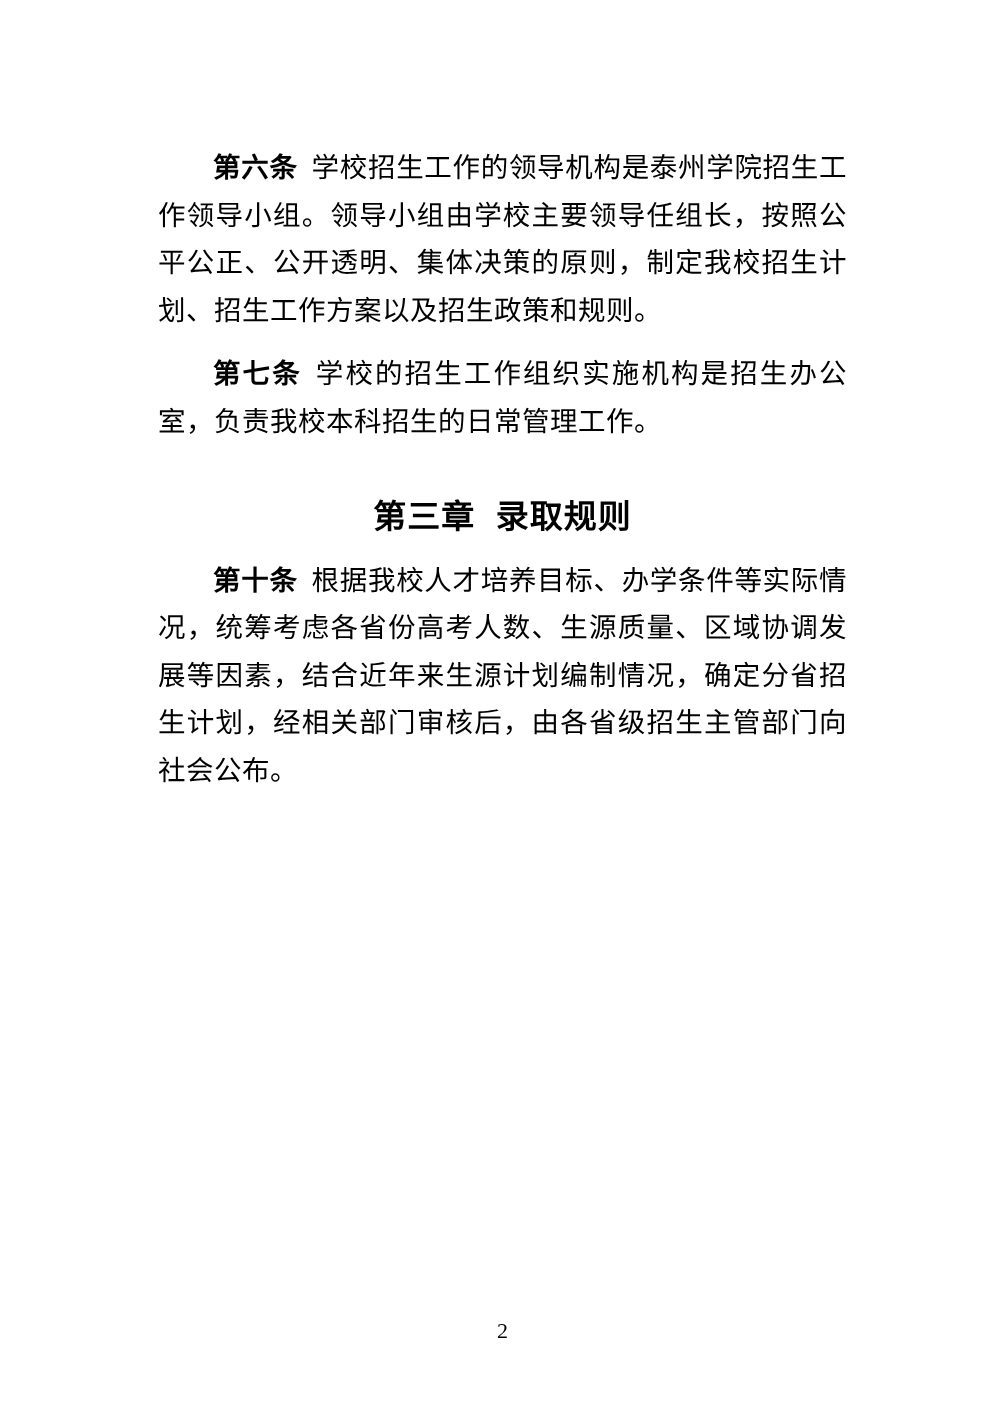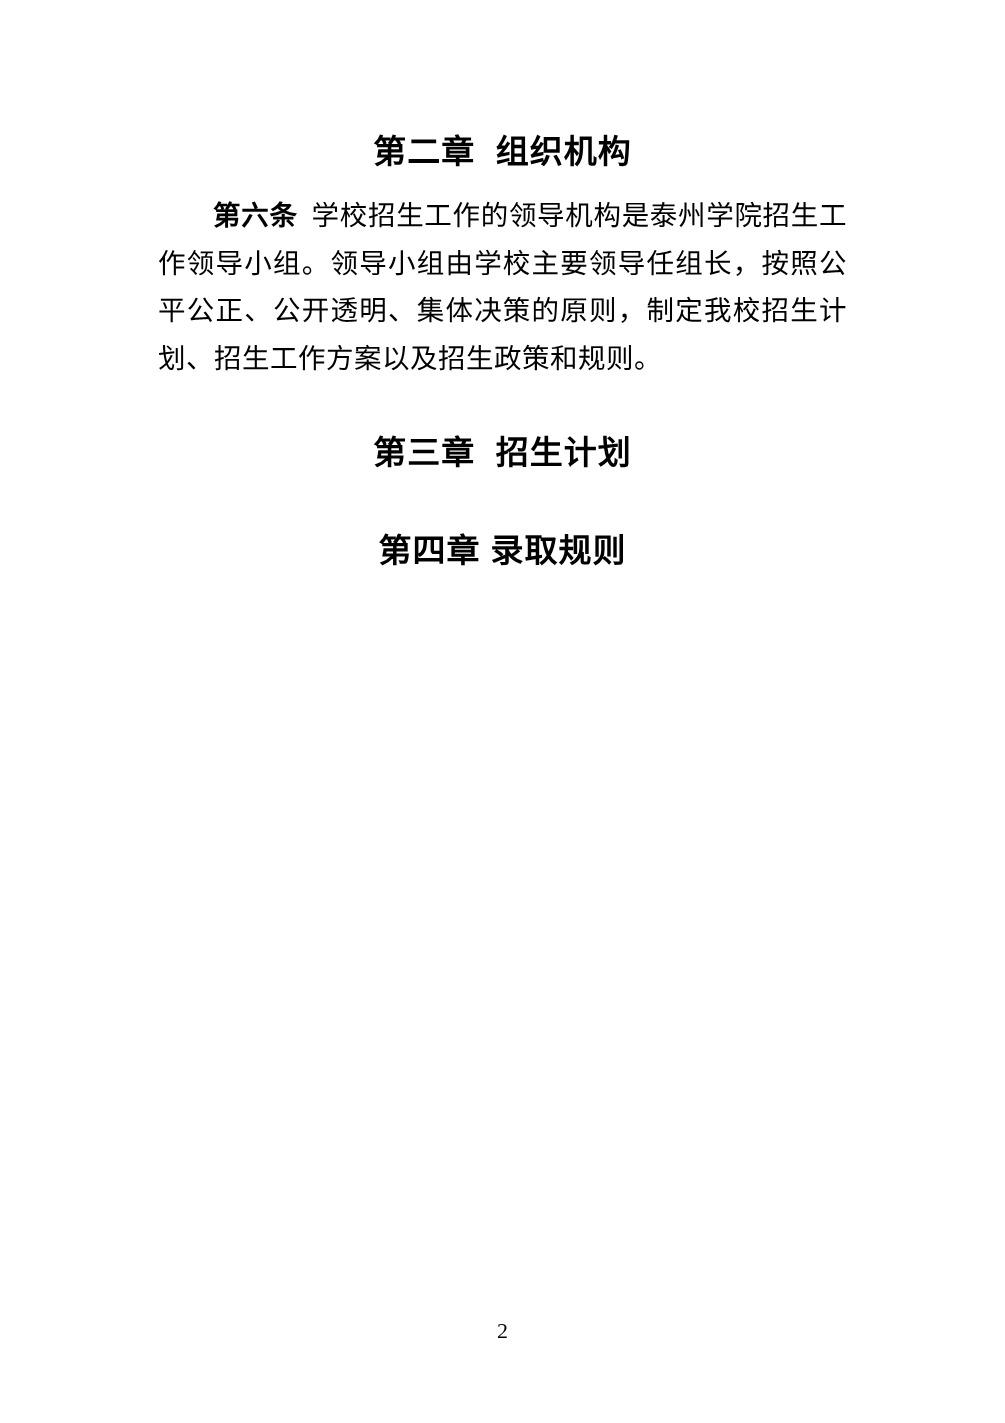--- a/index.html
+++ b/index.html
@@ -58,28 +58,28 @@
     font-family: "Liberation Serif", "DejaVu Serif", serif;
     font-size: 22px;
     color: #000000;
   }
 </style>
 </head>
 <body>
 
 <div class="page">
 
-  <h1 class="chapter-heading">第二章  组织机构</h1>
 
   <p class="article"><span class="article-label">第六条</span><span>学校招生工作的领导机构是泰州学院招生工作领导小组。领导小组由学校主要领导任组长，按照公平公正、公开透明、集体决策的原则，制定我校招生计划、招生工作方案以及招生政策和规则。</span></p>
 
+  <p class="article"><span class="article-label">第七条</span><span>学校的招生工作组织实施机构是招生办公室，负责我校本科招生的日常管理工作。</span></p>
 
 
 
-  <h1 class="chapter-heading gap-before-ch3">第三章  招生计划</h1>
+  <h1 class="chapter-heading gap-before-ch3">第三章  录取规则</h1>
+
+  <p class="article"><span class="article-label">第十条</span><span>根据我校人才培养目标、办学条件等实际情况，统筹考虑各省份高考人数、生源质量、区域协调发展等因素，结合近年来生源计划编制情况，确定分省招生计划，经相关部门审核后，由各省级招生主管部门向社会公布。</span></p>
 
 
-
-  <h1 class="chapter-heading gap-before-ch4">第四章 录取规则</h1>
 
   <div class="page-number">2</div>
 
 </div>
 
 </body></html>

